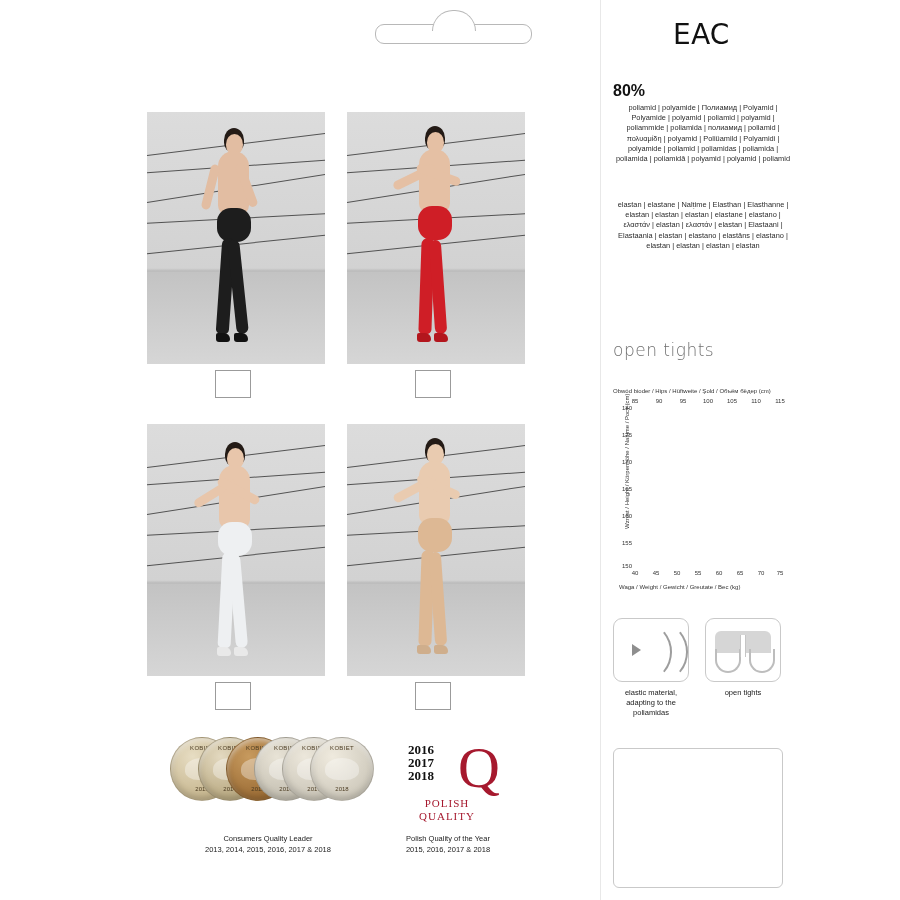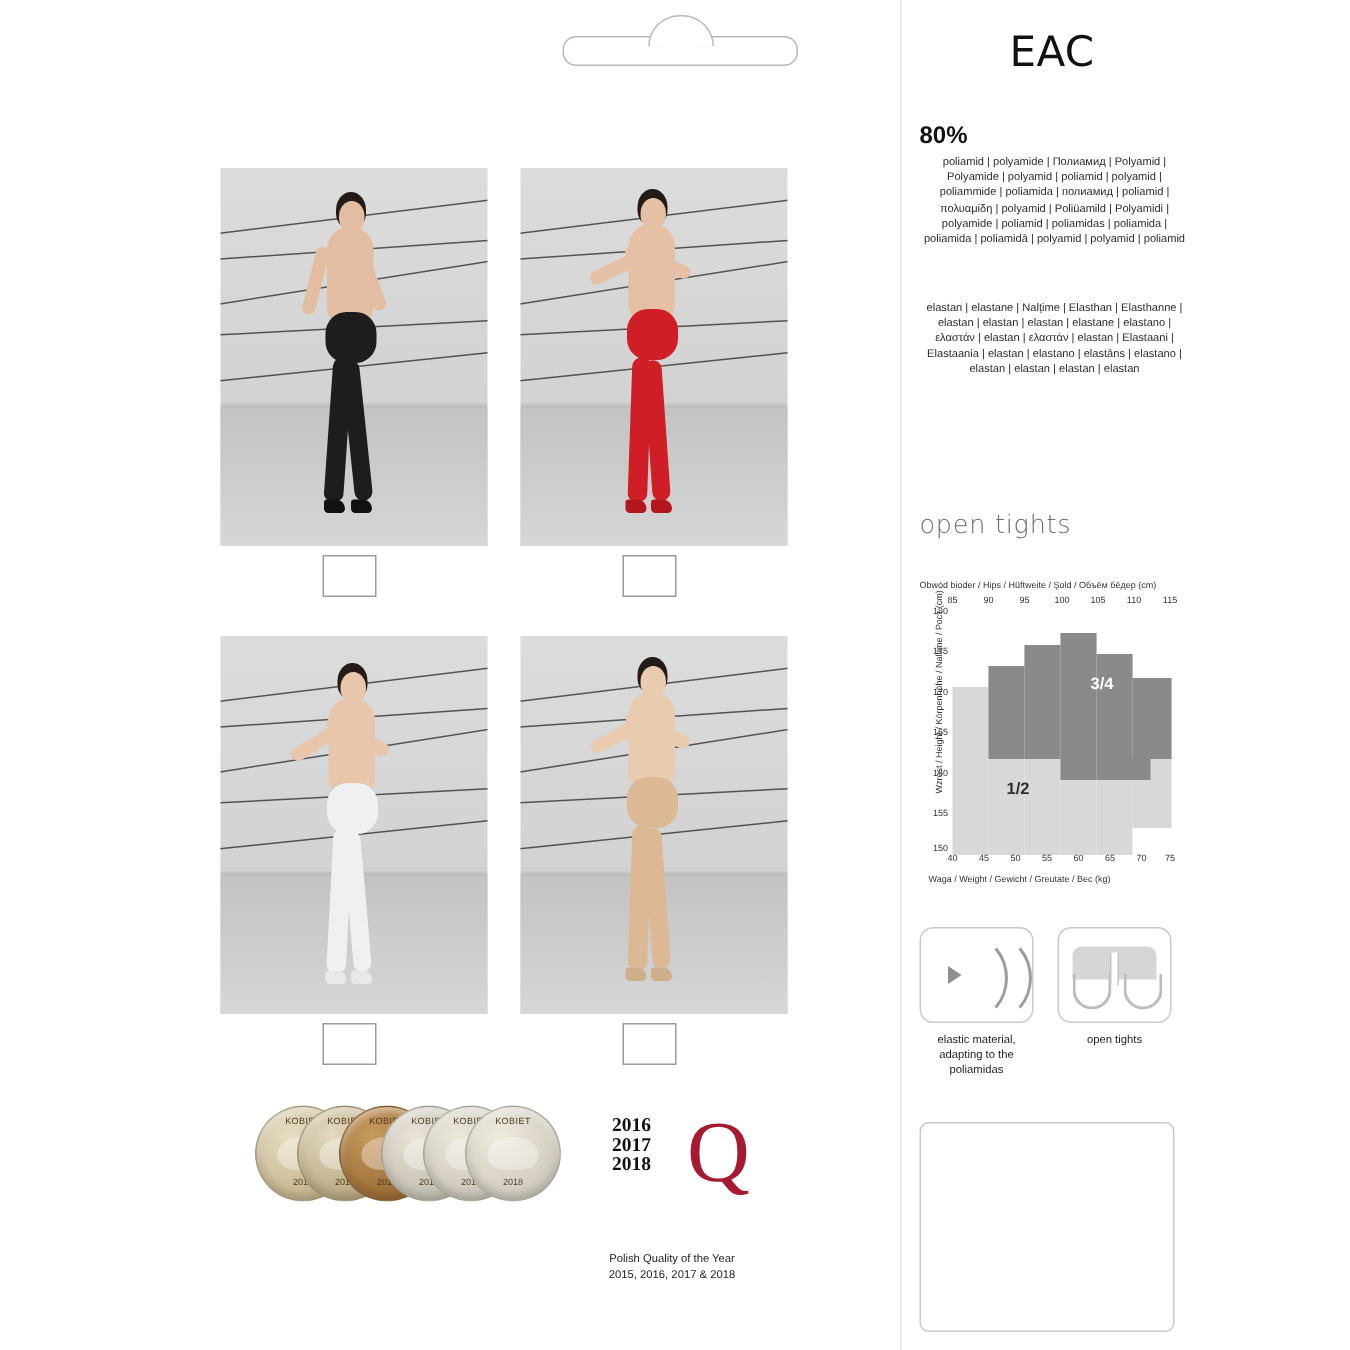--- a/index.html
+++ b/index.html
@@ -618,22 +618,26 @@
           <div class="wing"></div>
           <div class="yr">2018</div>
         </div>
       </div>
 
       <div class="polish-q">
         <div class="pq-years" style="white-space:pre-line;">2016
 2017
 2018</div>
         <div class="pq-q">Q</div>
+        <div class="pq-label" style="white-space:pre-line;">POLISH
+QUALITY</div>
       </div>
 
+      <div class="award-caption left" style="white-space:pre-line;">Consumers Quality Leader
+2013, 2014, 2015, 2016, 2017 &amp; 2018</div>
       <div class="award-caption right" style="white-space:pre-line;">Polish Quality of the Year
 2015, 2016, 2017 &amp; 2018</div>
     </div>
 
   </div>
 
   <div class="right-panel"></div>
 
   <div class="eac">E<span class="rev">A</span>C</div>
 
@@ -664,39 +668,20 @@
     <div class="sc-yticks">
       <span style="top:2px;">180</span>
       <span style="top:29px;">175</span>
       <span style="top:56px;">170</span>
       <span style="top:83px;">165</span>
       <span style="top:110px;">160</span>
       <span style="top:137px;">155</span>
       <span style="top:160px;">150</span>
     </div>
 
-    <div class="sc-plot">
-
-      <div class="sc-cell sc-12" style="left:0px;   top:50px;  width:24px; height:112px;"></div>
-      <div class="sc-cell sc-12" style="left:24px;  top:36px;  width:24px; height:126px;"></div>
-      <div class="sc-cell sc-12" style="left:48px;  top:22px;  width:24px; height:140px;"></div>
-      <div class="sc-cell sc-12" style="left:72px;  top:14px;  width:24px; height:148px;"></div>
-      <div class="sc-cell sc-12" style="left:96px;  top:28px;  width:24px; height:134px;"></div>
-      <div class="sc-cell sc-12" style="left:120px; top:44px;  width:26px; height:100px;"></div>
-
-      <div class="sc-cell sc-34" style="left:24px;  top:36px;  width:24px; height:62px;"></div>
-      <div class="sc-cell sc-34" style="left:48px;  top:22px;  width:24px; height:76px;"></div>
-      <div class="sc-cell sc-34" style="left:72px;  top:14px;  width:24px; height:98px;"></div>
-      <div class="sc-cell sc-34" style="left:96px;  top:28px;  width:24px; height:84px;"></div>
-      <div class="sc-cell sc-34" style="left:120px; top:44px;  width:26px; height:54px;"></div>
-      <div class="sc-cell sc-34" style="left:112px; top:98px;  width:20px; height:14px;"></div>
-
-      <div class="sc-tag" style="left:92px; top:42px;">3/4</div>
-      <div class="sc-tag dark" style="left:36px; top:112px;">1/2</div>
-    </div>
 
     <div class="sc-xticks2">
       <span style="left:0px;">40</span>
       <span style="left:21px;">45</span>
       <span style="left:42px;">50</span>
       <span style="left:63px;">55</span>
       <span style="left:84px;">60</span>
       <span style="left:105px;">65</span>
       <span style="left:126px;">70</span>
       <span style="left:145px;">75</span>

